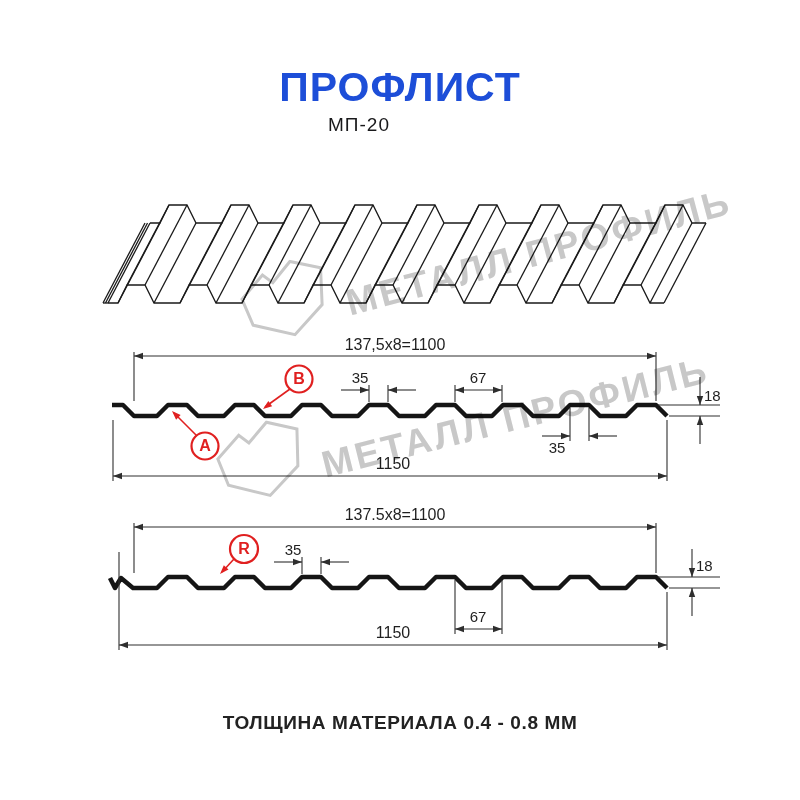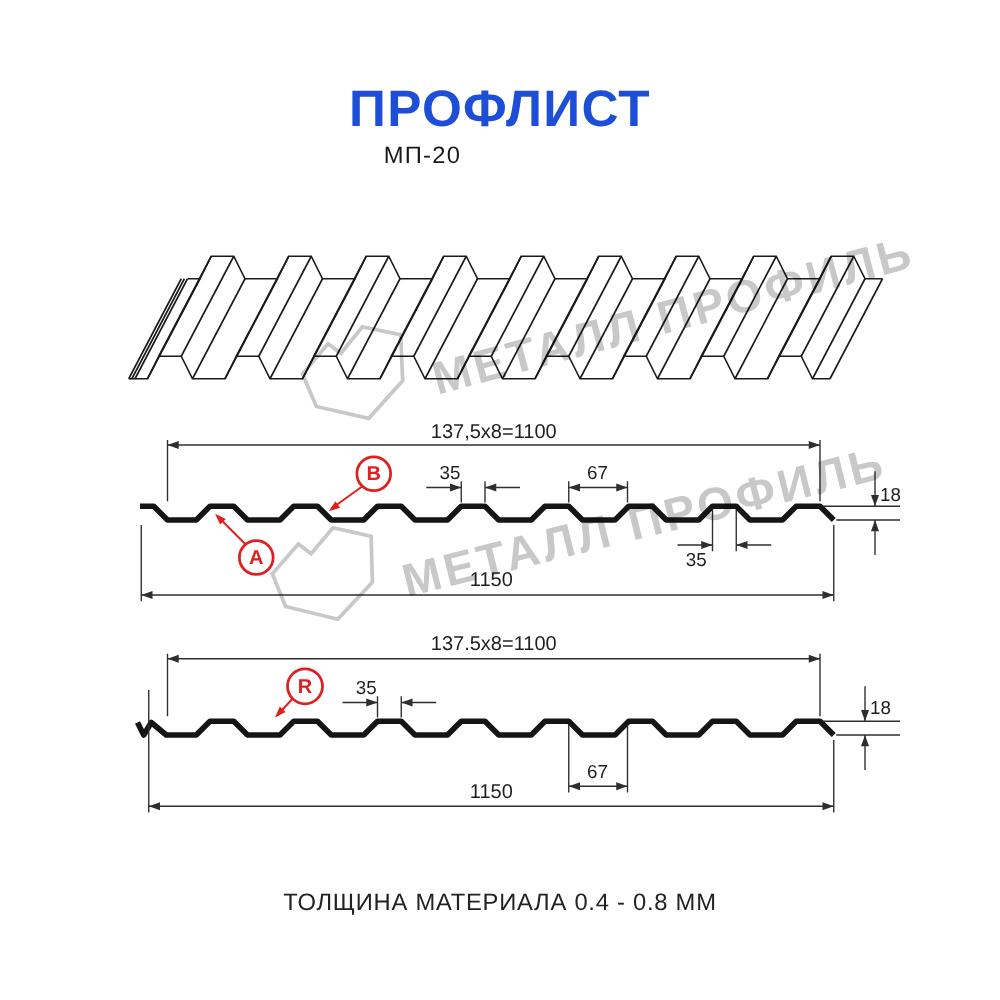--- a/index.html
+++ b/index.html
@@ -1,23 +1,23 @@
 <!DOCTYPE html>
 <html><head>
 <meta charset="utf-8">
 <style>
   html,body{margin:0;padding:0;background:#fff;}
   .stage{position:relative;width:800px;height:800px;background:#fff;overflow:hidden;
          font-family:"Liberation Sans",sans-serif;}
   .title{position:absolute;left:0;top:64px;width:800px;text-align:center;
          font-size:41px;font-weight:700;letter-spacing:1px;color:#1d4ed8;}
   .subtitle{position:absolute;left:0;top:114px;width:676px;text-align:center;
-         font-size:19px;font-weight:500;letter-spacing:1px;color:#19191b;}
+         font-size:19px;font-weight:500;letter-spacing:1px;color:#19191b;padding-left:21px;}
   .footer{position:absolute;left:0;top:712px;width:800px;text-align:center;
-         font-size:19px;font-weight:400;letter-spacing:.6px;color:#222;}
+         font-size:19px;font-weight:700;letter-spacing:.6px;color:#222;}
   svg#drawing{position:absolute;left:0;top:0;z-index:1;}
   .wm{position:absolute;display:flex;align-items:flex-end;gap:12px;color:#c8c8c8;
       mix-blend-mode:multiply;transform-origin:0 100%;pointer-events:none;z-index:5;}
   .wm-text{font-weight:700;font-size:37px;letter-spacing:3px;white-space:nowrap;line-height:1;}
   .wm1{left:253px;top:272px;transform:rotate(-15deg);}
   .wm2{left:228px;top:432px;transform:rotate(-14deg);}
   text{font-family:"Liberation Sans",sans-serif;fill:#1f1f1f;}
   .dim{font-size:15px;}
   .dimBig{font-size:16px;}
   .redLetter{font-size:16px;font-weight:700;fill:#e02020;}

